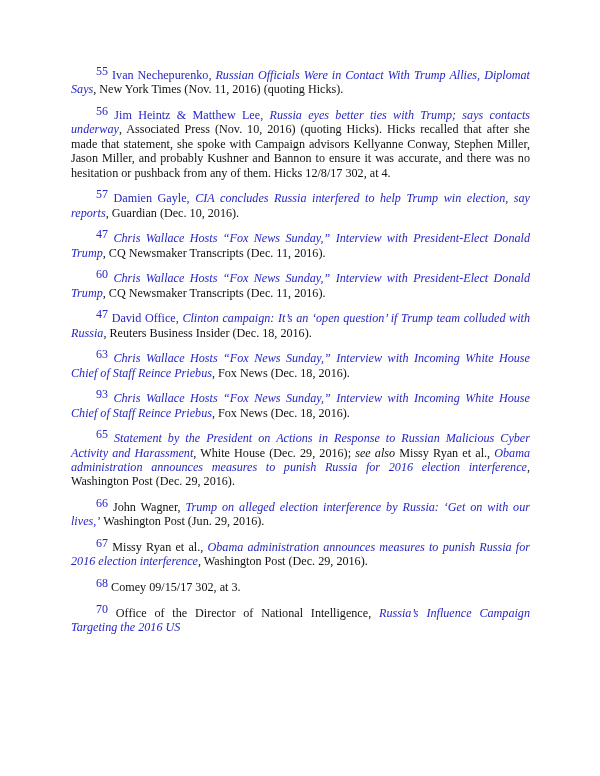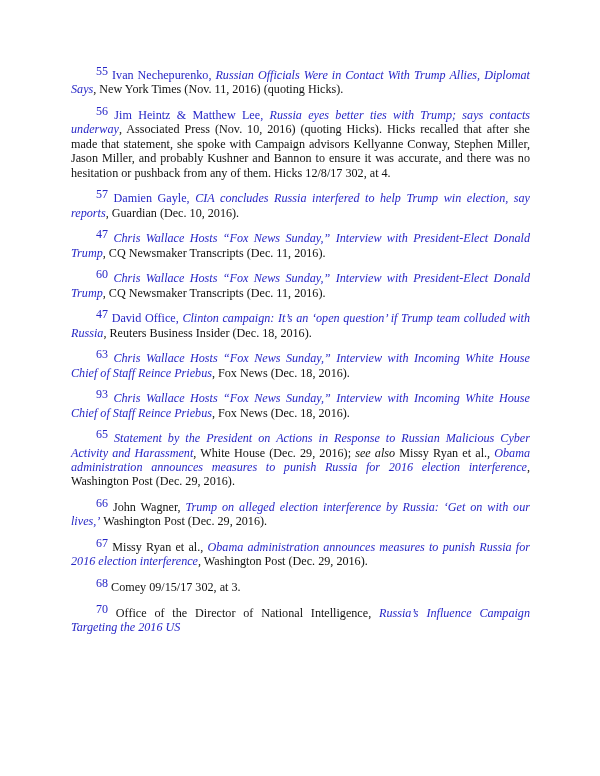--- a/index.html
+++ b/index.html
@@ -20,17 +20,17 @@
 <div class="page" id="page">
     <p class="fn"><sup>55</sup> <a class="link">Ivan Nechepurenko, </a><a class="link i">Russian Officials Were in Contact With Trump Allies, Diplomat Says</a><span>, New York Times (Nov. 11, 2016) (quoting Hicks).</span></p>
     <p class="fn"><sup>56</sup> <a class="link">Jim Heintz &amp; Matthew Lee, </a><a class="link i">Russia eyes better ties with Trump; says contacts underway</a><span>, Associated Press (Nov. 10, 2016) (quoting Hicks). Hicks recalled that after she made that statement, she spoke with Campaign advisors Kellyanne Conway, Stephen Miller, Jason Miller, and probably Kushner and Bannon to ensure it was accurate, and there was no hesitation or pushback from any of them. Hicks 12/8/17 302, at 4.</span></p>
     <p class="fn"><sup>57</sup> <a class="link">Damien Gayle, </a><a class="link i">CIA concludes Russia interfered to help Trump win election, say reports</a><span>, Guardian (Dec. 10, 2016).</span></p>
     <p class="fn"><sup>47</sup> <a class="link i">Chris Wallace Hosts “Fox News Sunday,” Interview with President-Elect Donald Trump</a><span>, CQ Newsmaker Transcripts (Dec. 11, 2016).</span></p>
     <p class="fn"><sup>60</sup> <a class="link i">Chris Wallace Hosts “Fox News Sunday,” Interview with President-Elect Donald Trump</a><span>, CQ Newsmaker Transcripts (Dec. 11, 2016).</span></p>
     <p class="fn"><sup>47</sup> <a class="link">David Office, </a><a class="link i">Clinton campaign: It’s an ‘open question’ if Trump team colluded with Russia</a><span>, Reuters Business Insider (Dec. 18, 2016).</span></p>
     <p class="fn"><sup>63</sup> <a class="link i">Chris Wallace Hosts “Fox News Sunday,” Interview with Incoming White House Chief of Staff Reince Priebus</a><span>, Fox News (Dec. 18, 2016).</span></p>
     <p class="fn"><sup>93</sup> <a class="link i">Chris Wallace Hosts “Fox News Sunday,” Interview with Incoming White House Chief of Staff Reince Priebus</a><span>, Fox News (Dec. 18, 2016).</span></p>
     <p class="fn"><sup>65</sup> <a class="link i">Statement by the President on Actions in Response to Russian Malicious Cyber Activity and Harassment</a><span>, White House (Dec. 29, 2016); </span><span class="i">see also</span><span> Missy Ryan et al., </span><a class="link i">Obama administration announces measures to punish Russia for 2016 election interference</a><span>, Washington Post (Dec. 29, 2016).</span></p>
-    <p class="fn"><sup>66</sup> <span>John Wagner, </span><a class="link i">Trump on alleged election interference by Russia: ‘Get on with our lives,’</a><span> Washington Post (Dec. 29, 2016).</span></p>
+    <p class="fn"><sup>66</sup> <span>John Wagner, </span><a class="link i">Trump on alleged election interference by Russia: ‘Get on with our lives,’</a><span> Washington Post (Jun. 29, 2016).</span></p>
     <p class="fn"><sup>67</sup> <span>Missy Ryan et al., </span><a class="link i">Obama administration announces measures to punish Russia for 2016 election interference</a><span>, Washington Post (Dec. 29, 2016).</span></p>
     <p class="fn"><sup>68</sup> <span>Comey 09/15/17 302, at 3.</span></p>
     <p class="fn"><sup>70</sup> <span>Office of the Director of National Intelligence, </span><a class="link i">Russia’s Influence Campaign Targeting the 2016 US</a></p>
   </div>
 
 </body></html>

